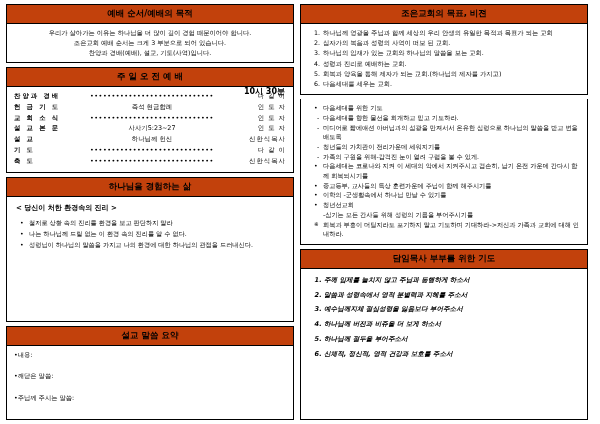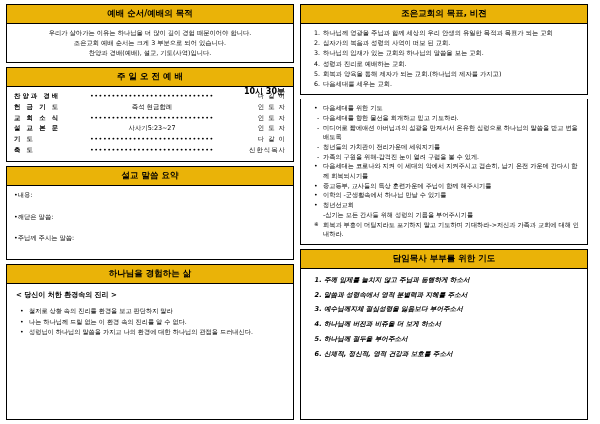--- a/index.html
+++ b/index.html
@@ -24,21 +24,21 @@
     gap: 6px;
   }
   .col {
     width: 288px;
     display: flex;
     flex-direction: column;
     gap: 4px;
   }
   .hdr {
     border: 1px solid #000;
-    background: #eab308;
+    background: #c2410c;
     text-align: center;
     font-weight: bold;
     font-size: 8.5px;
     padding: 3px 0 3px 0;
     box-sizing: border-box;
   }
   .hdr.withright {
     position: relative;
   }
   .hdr .right {
@@ -223,56 +223,61 @@
                   <span class="dots">•••••••••••••••••••••••••••••</span>
                 </td>
             <td class="r">인 도 자</td>
           </tr>
           <tr>
             <td class="l">설 교 본 문</td>
             <td class="m">사사기5:23~27</td>
             <td class="r">인 도 자</td>
           </tr>
           <tr>
+            <td class="l">설        교</td>
+            <td class="m">하나님께 헌신</td>
+            <td class="r">신한식목사</td>
+          </tr>
+          <tr>
             <td class="l">기        도</td>
             <td class="m">
                   <span class="dots">•••••••••••••••••••••••••••••</span>
                 </td>
             <td class="r">다 같 이</td>
           </tr>
           <tr>
             <td class="l">축        도</td>
             <td class="m">
                   <span class="dots">•••••••••••••••••••••••••••••</span>
                 </td>
             <td class="r">신한식목사</td>
           </tr>
         </tbody>
           </table>
-      </div>
-    </div>
-
-    <div>
-      <div class="hdr">설교 말씀 요약</div>
-      <div class="body">
-        <div class="fieldline">•내용:</div>
-        <div class="fieldline">•깨닫은 말씀:</div>
-        <div class="fieldline">•주님께 주시는 말씀:</div>
       </div>
     </div>
 
     <div style="flex:1; display:flex; flex-direction:column;">
       <div class="hdr">하나님을 경험하는 삶</div>
       <div class="body tall">
         <div class="lifetitle">&lt; 당신이 처한 환경속의 진리 &gt;</div>
         <ul class="lifelist">
           <li>철저로 상황 속의 진리를 환경을 보고 판단하지 말라</li>
           <li>나는 하나님께 드릴 없는 이 환경 속의 진리를 알 수 없다.</li>
           <li>성령님이 하나님의 말씀을 가지고 나의 환경에 대한 하나님의 관점을 드러내신다.</li>
         </ul>
+      </div>
+    </div>
+
+    <div>
+      <div class="hdr">설교 말씀 요약</div>
+      <div class="body">
+        <div class="fieldline">•내용:</div>
+        <div class="fieldline">•깨닫은 말씀:</div>
+        <div class="fieldline">•주님께 주시는 말씀:</div>
       </div>
     </div>
 
   </div>
 
   <div class="col">
 
     <div>
       <div class="hdr">조은교회의 목표, 비젼</div>
       <div class="body">

